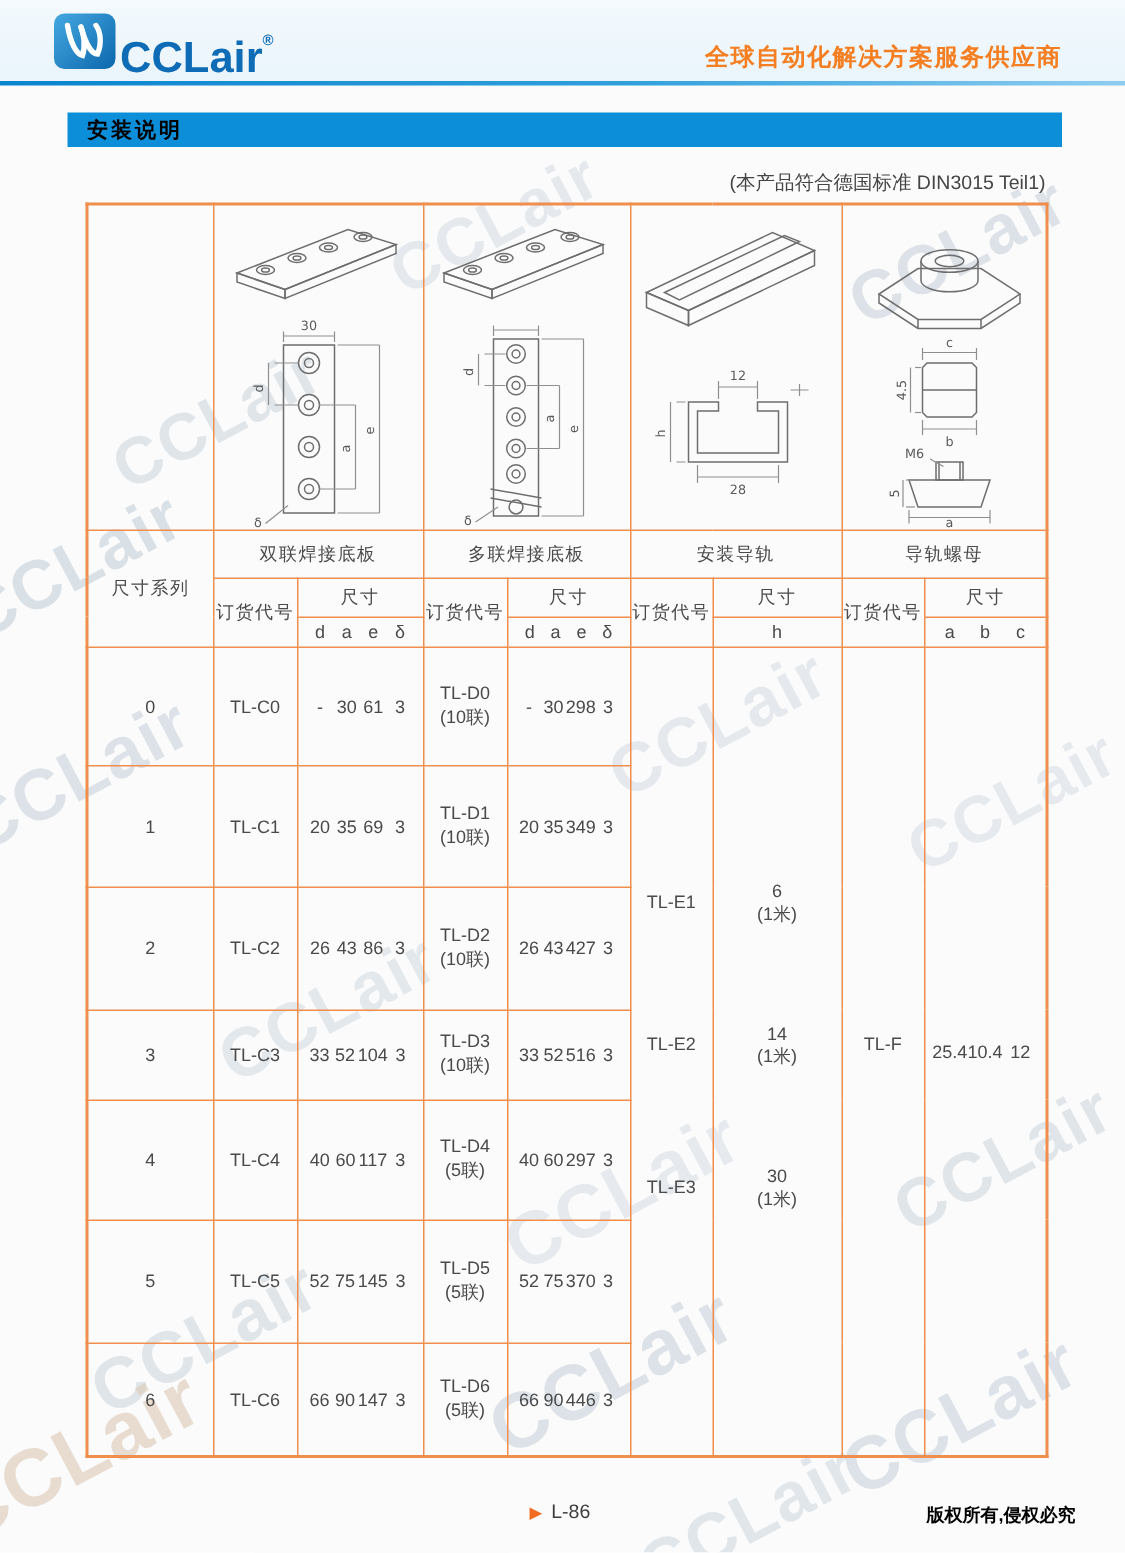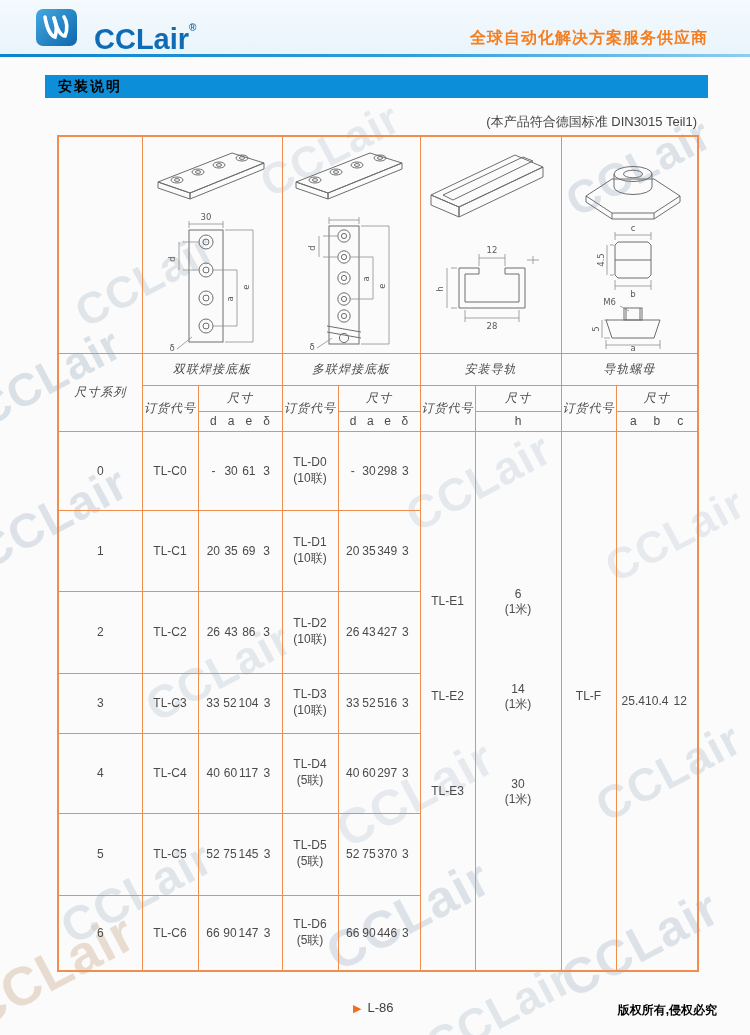--- a/index.html
+++ b/index.html
@@ -8,38 +8,38 @@
   
   .wm-layer{position:absolute;inset:0;z-index:0;}
   .wm{position:absolute;font-weight:bold;color:#b9c6d2;transform:rotate(-28deg);white-space:nowrap;
       font-family:"Liberation Sans",sans-serif;letter-spacing:1px;}
   
   .header{position:absolute;left:0;top:0;width:750px;height:55px;z-index:2;
           background:linear-gradient(180deg,#f4fafe 0%,#e9f4fb 100%);}
   .logo{position:absolute;left:36px;top:9px;display:flex;align-items:flex-start;}
   .logo-mark{width:41px;height:37px;border-radius:7px;background:linear-gradient(135deg,#45a8e0,#0c67ad);
              display:flex;align-items:center;justify-content:center;}
-  .logo-word{font-size:29px;font-weight:bold;color:#0d6cb5;line-height:37px;margin-left:17px;}
+  .logo-word{font-size:29px;font-weight:bold;color:#0d6cb5;line-height:37px;margin-left:3px;}
   .logo-reg{font-size:10px;color:#0d6cb5;vertical-align:18px;font-weight:bold;}
   .tagline{position:absolute;right:42px;top:28px;font-size:16px;font-weight:bold;color:#f57e20;letter-spacing:1px;}
   .header-rule{position:absolute;left:0;top:54px;width:750px;height:3px;z-index:2;
                background:linear-gradient(90deg,#0a84ce 0%,#2f9fdc 55%,#8ecdf0 100%);}
   
   .section-bar{position:absolute;left:45px;top:75px;width:663px;height:23px;background:#0d8ed8;z-index:2;
                color:#000000;font-size:14px;font-weight:bold;line-height:23px;padding-left:13px;box-sizing:border-box;
                letter-spacing:2px;}
   
   .note{position:absolute;left:0;top:113px;width:697px;text-align:right;font-size:13px;color:#454545;z-index:2;}
   
   .main-table{position:absolute;left:57px;top:135px;width:640px;z-index:1;
               border-collapse:collapse;table-layout:fixed;background:transparent;
               border:2px solid #ef8e4d;padding-left:46px;}
   .main-table td{border:1px solid #ef8e4d;text-align:center;vertical-align:middle;
                  font-size:12px;color:#4a4a4a;padding:0;overflow:hidden;}
-  .hdr{color:#5c5c5c;font-size:12px;letter-spacing:1px;font-style:italic;}
+  .hdr{color:#5c5c5c;font-size:12px;letter-spacing:1px;}
   .letters{font-size:11px;color:#555;}
   .d4{display:flex;padding:0 6px;}
   .d4 span{flex:1;text-align:center;}
   .d3{display:flex;padding:0 5px;}
   .d3 span{flex:1;text-align:center;}
   .two-line{line-height:1.3;}
   .rel{position:relative;}
   .ent{position:absolute;left:0;width:100%;line-height:1.3;}
   
   .img-cell svg{display:block;margin:0 auto;}

